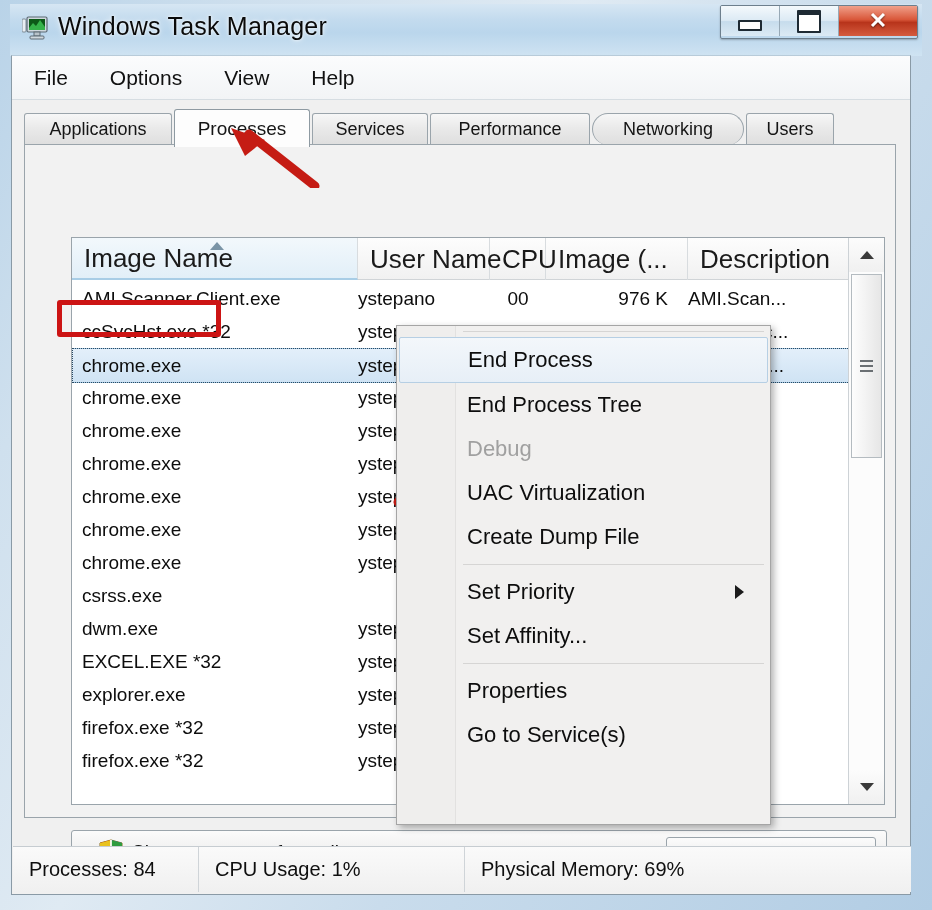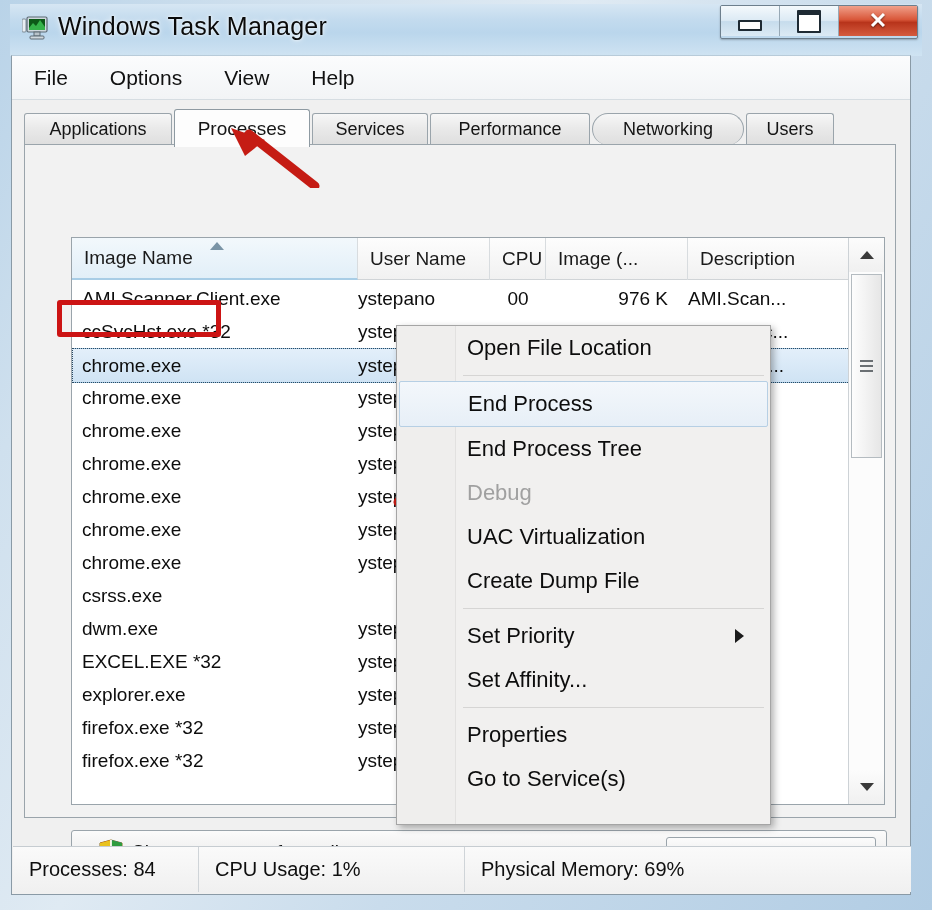--- a/index.html
+++ b/index.html
@@ -148,21 +148,21 @@
   #hdrrow {
     position: absolute; left: 0; top: 0;
     height: 42px; width: 100%;
     background: linear-gradient(180deg,#fdfdfd 0%,#f1f1f1 100%);
     border-bottom: 1px solid #d0d4d7;
     box-sizing: border-box;
   }
   .hdr {
     position: absolute; top: 0; height: 42px;
     display: flex; align-items: center;
-    font-size: 19px; color: #1a1a1a;
+    font-size: 26px; color: #1a1a1a;
     border-right: 1px solid #d8dcdf;
     box-sizing: border-box;
     padding-left: 12px;
     font-family: "Liberation Sans", sans-serif;
     white-space: nowrap;
   }
   .hdr.sorted {
     background: linear-gradient(180deg,#f2f8fc 0%,#e2eff8 100%);
     border-bottom: 2px solid #a8cde6;
   }
@@ -524,21 +524,20 @@
     <div id="statusbar">
       <div class="status-seg" id="st-proc">Processes: 84</div>
       <div class="status-seg" id="st-cpu">CPU Usage: 1%</div>
       <div class="status-seg" id="st-mem">Physical Memory: 69%</div>
     </div>
 
   </div>
 </div>
 
 <div id="ctxmenu">
-  <div class="mi">Open File Location</div>
   <div class="mi-sep"></div>
   <div class="mi selected">End Process</div>
   <div class="mi">End Process Tree</div>
   <div class="mi disabled">Debug</div>
   <div class="mi">UAC Virtualization</div>
   <div class="mi">Create Dump File</div>
   <div class="mi-sep"></div>
   <div class="mi">
     <span>Set Priority</span>
     <span class="submenu-arrow"></span>

